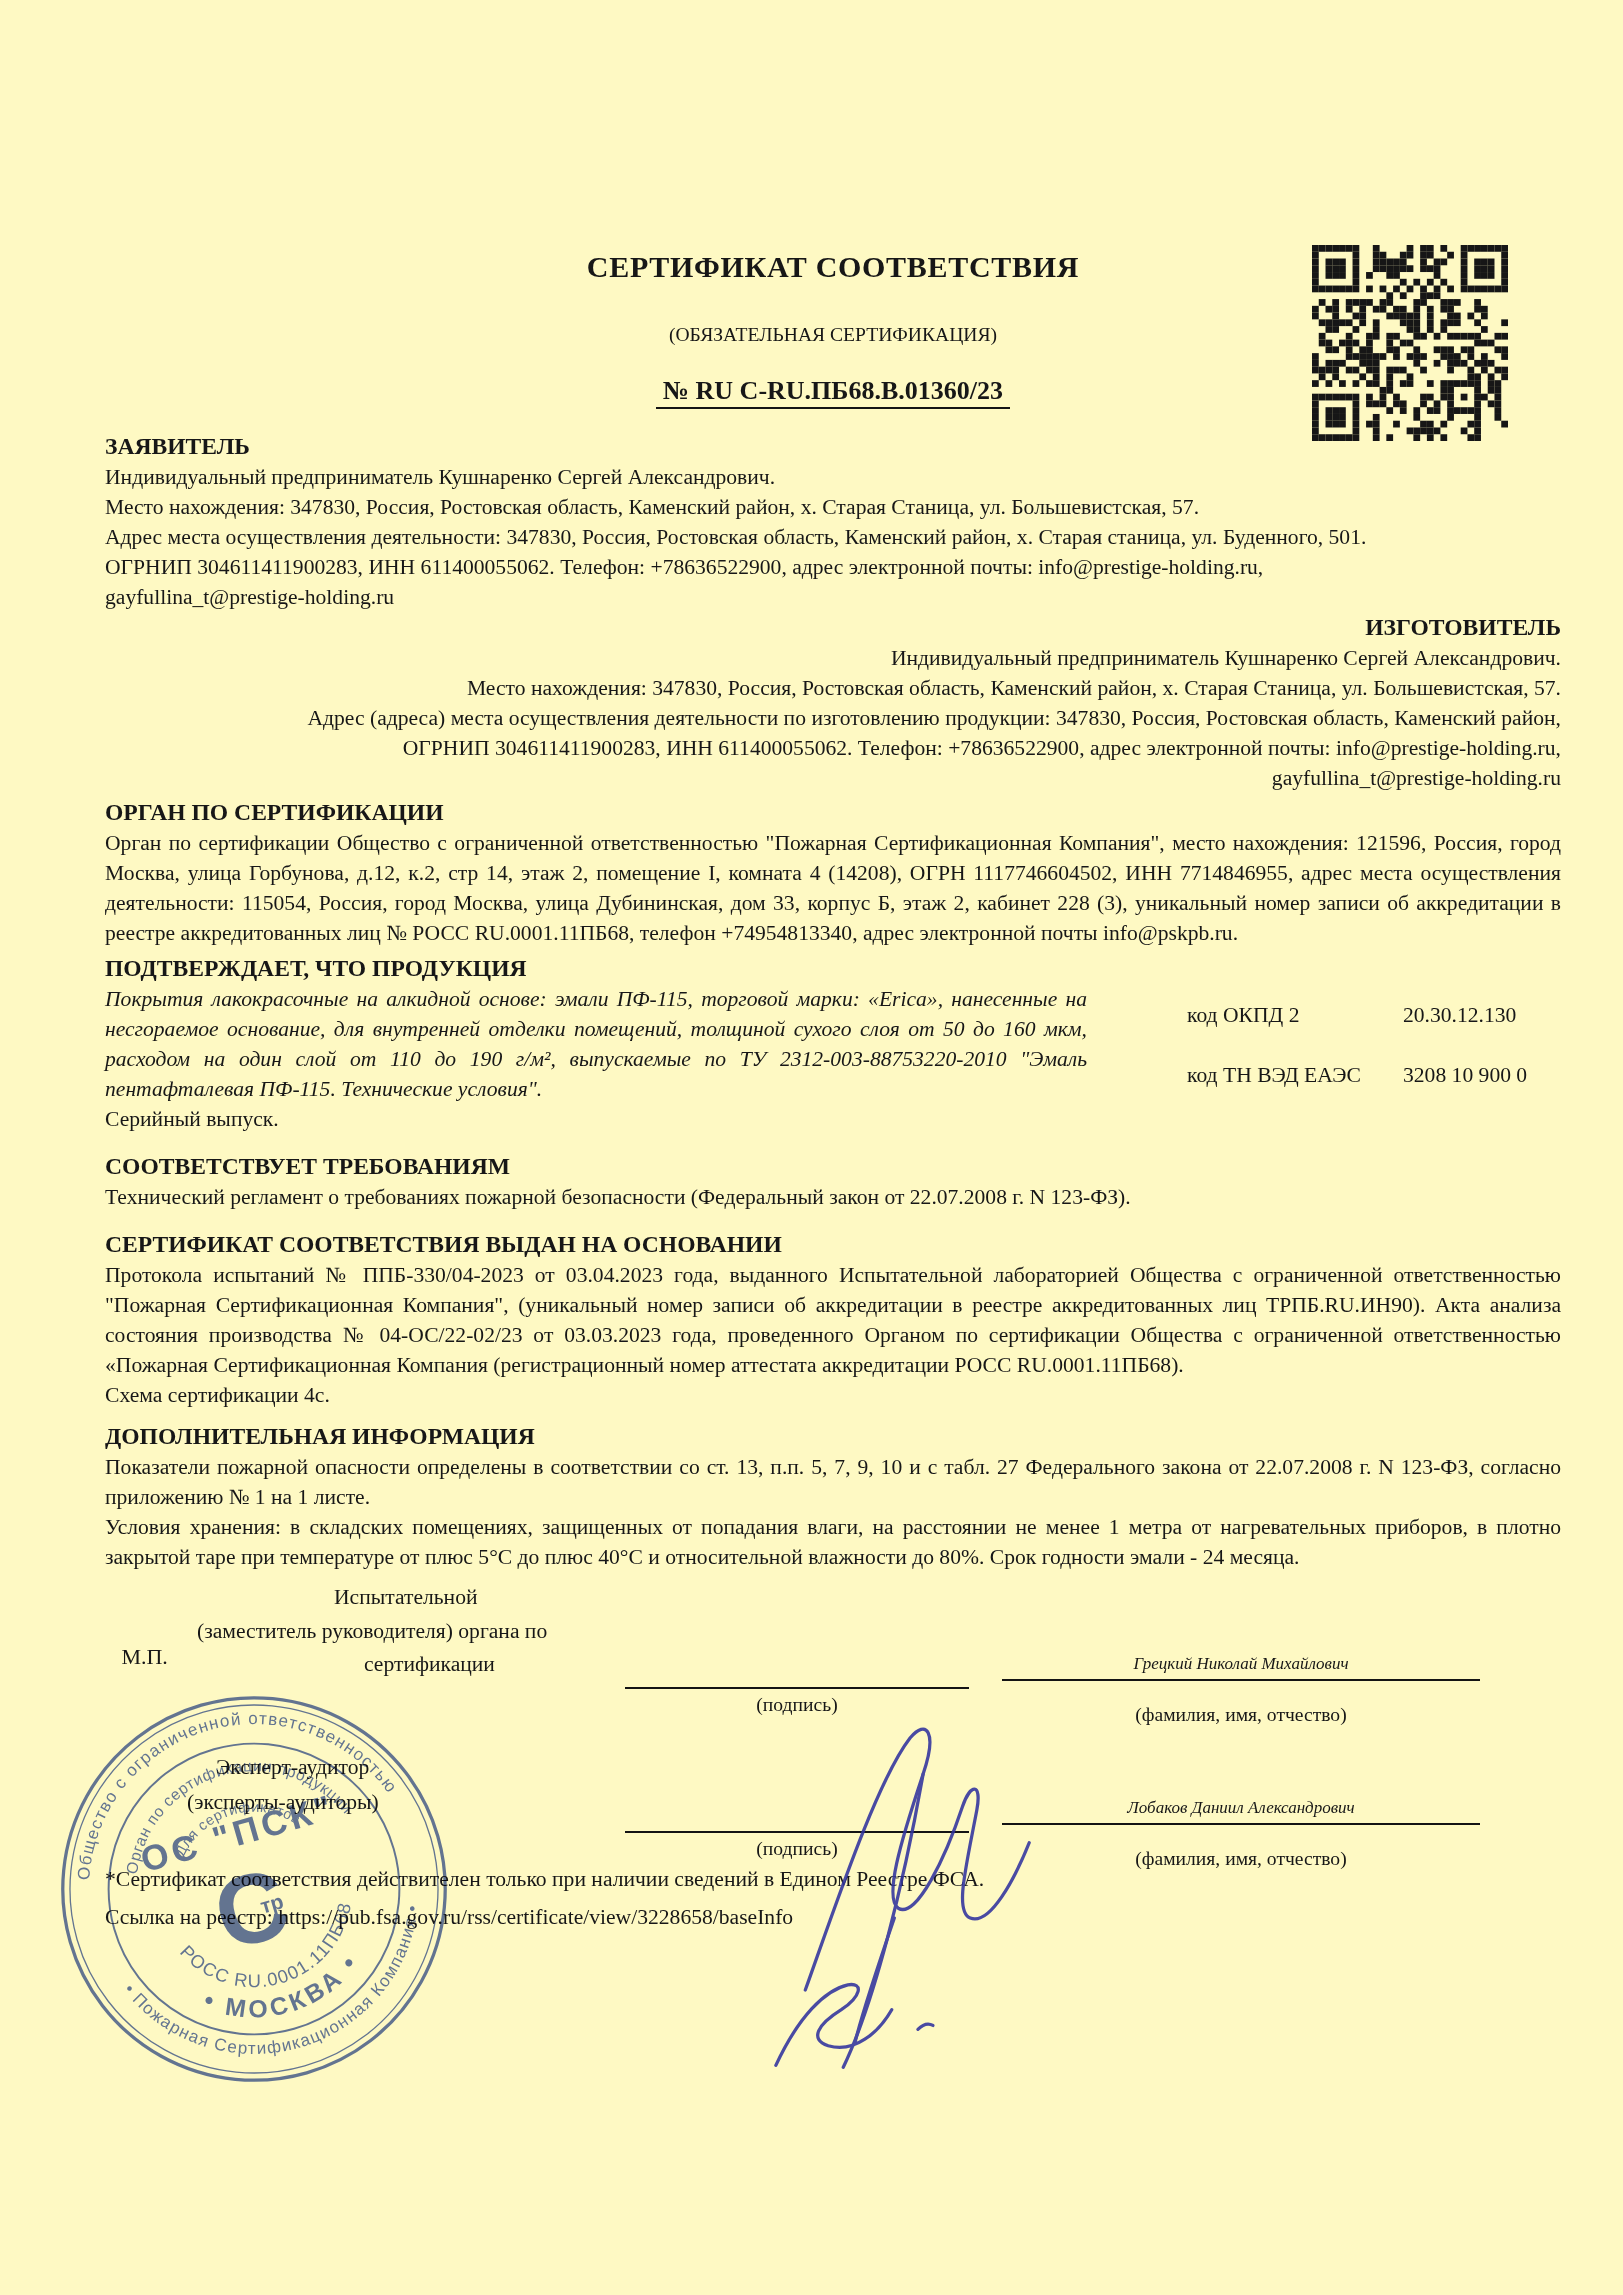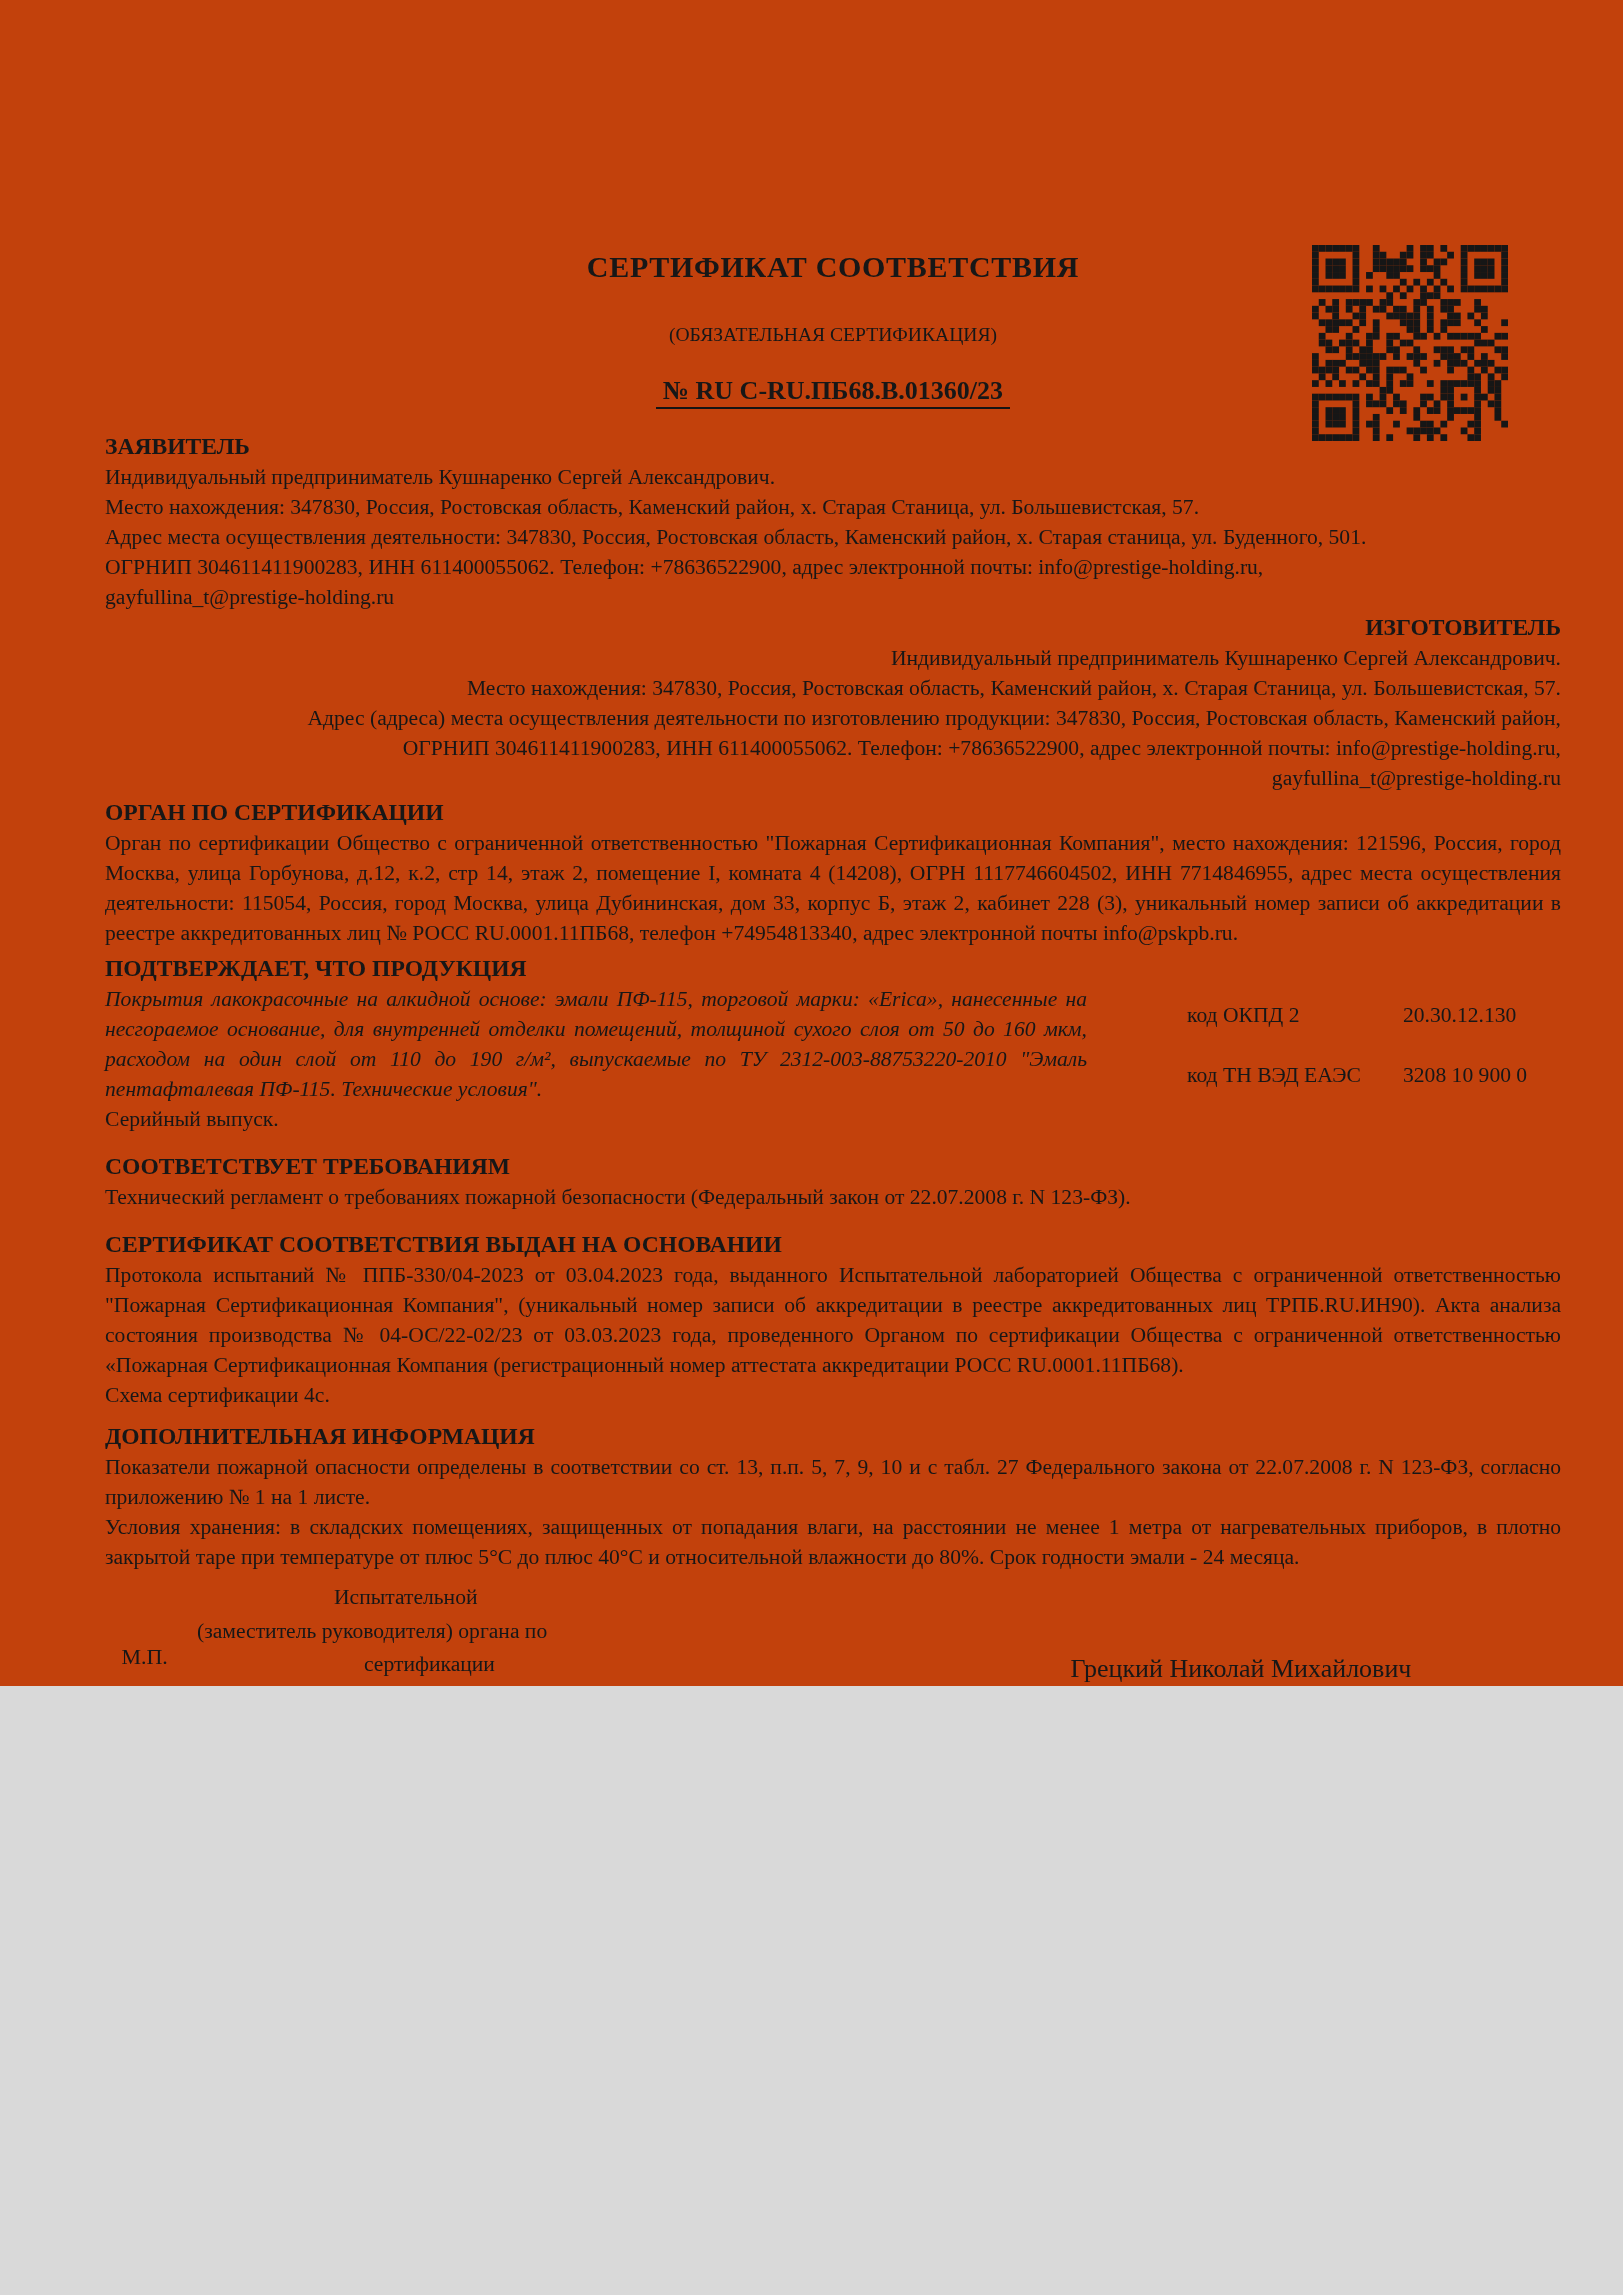--- a/index.html
+++ b/index.html
@@ -1,17 +1,17 @@
 <!DOCTYPE html>
 <html style="font-size:10.5px"><head>
 <meta charset="utf-8">
 <style>
   html,body{margin:0;padding:0;background:#d9d9d9;}
   .page{
-    position:relative;width:1623px;height:1686px;background:#c2410c;
+    position:relative;width:1623px;height:2295px;background:#fef9c3;
     font-family:"Liberation Serif",serif;color:#171717;overflow:hidden;
   }
   .content{position:absolute;left:105px;top:250px;width:1456px;}
   .title{text-align:center;font-size:30px;font-weight:bold;line-height:33px;letter-spacing:0.7px;}
   .subtitle{text-align:center;font-size:19.6px;line-height:22px;margin-top:41px;}
   .number{text-align:center;font-size:26px;font-weight:bold;line-height:31px;margin-top:29px;}
   .number-text{display:inline-block;border-bottom:2.6px solid #141414;padding:0 6.5px 1.3px;}
   .sec-h{font-weight:bold;font-size:23.6px;line-height:31px;}
   .line{font-size:21.6px;line-height:30px;}
   .just{text-align:justify;font-size:21.6px;line-height:30px;}
@@ -31,21 +31,21 @@
   .v-from{position:absolute;left:785px;top:2.6px;font-size:21.6px;}
   .v-date1{position:absolute;left:851px;top:2.6px;font-size:21.6px;}
   .v-to{position:absolute;left:1117px;top:2.6px;font-size:21.6px;}
   .v-date2{position:absolute;left:1270px;top:2.6px;font-size:21.6px;}
   .sig-area{position:relative;height:288px;}
   .sig-area .abs{position:absolute;font-size:21.6px;line-height:26px;}
   .sig-line-wrap{position:absolute;width:344px;text-align:center;}
   .sig-line{border-top:2.6px solid #141414;height:0;}
   .sig-cap{font-size:19.6px;padding-top:5.2px;}
   .name-block{position:absolute;width:478px;text-align:center;}
-  .name-block .nm{font-size:26px;padding-bottom:5.2px;border-bottom:2.6px solid #141414;}
+  .name-block .nm{font-size:17px;padding-bottom:5.2px;border-bottom:2.6px solid #141414;font-style:italic;}
   .name-block .cap{font-size:19.6px;padding-top:23px;}
   .footer-note{font-size:21.6px;line-height:35px;margin-top:2.6px;}
   .qr{position:absolute;left:1312px;top:245px;width:196px;height:196px;}
   .stamp{position:absolute;left:51px;top:1686px;width:406px;height:406px;opacity:.82;mix-blend-mode:multiply;pointer-events:none;}
   .stamp svg text, .stamp svg textPath{font-family:"Liberation Sans",sans-serif;}
   .signatures{position:absolute;left:707px;top:1702px;width:393px;height:419px;pointer-events:none;}
 </style>
 </head>
 <body>
 

